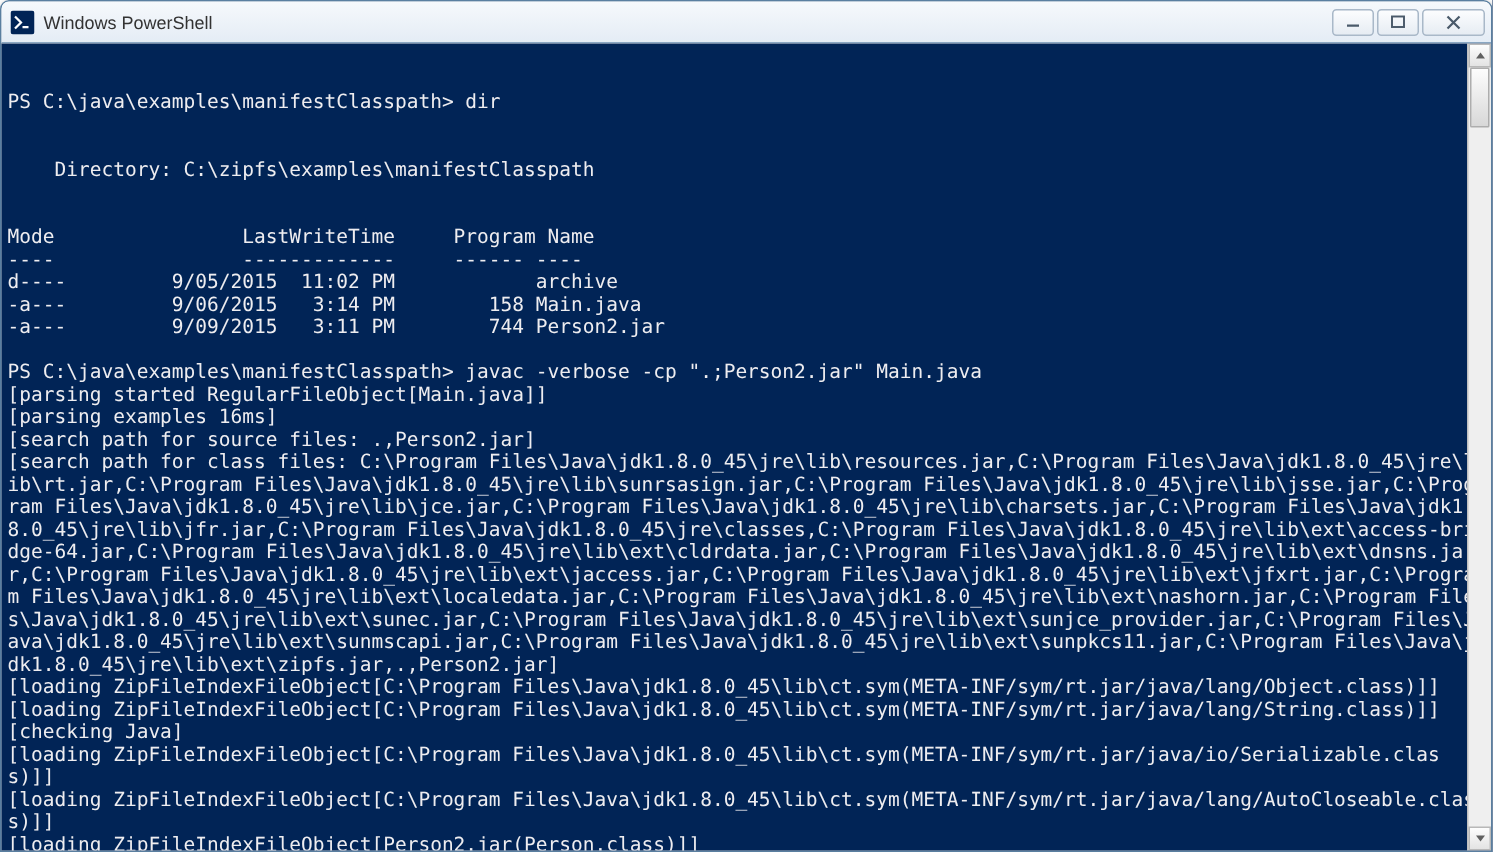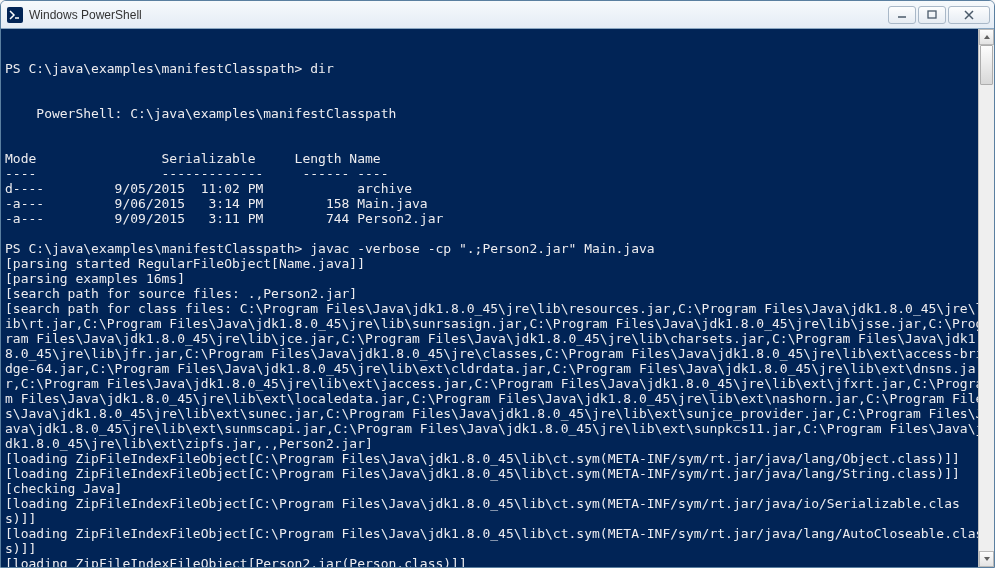--- a/index.html
+++ b/index.html
@@ -138,31 +138,31 @@
             <path d="M2 1 L10 9 M10 1 L2 9" stroke="#4a5a6a" stroke-width="1.5"></path>
           </svg>
       </div>
     </div>
   </div>
 
   <div class="terminal">
     <div class="terminal-content"><span>PS C:\java\examples\manifestClasspath&gt; dir</span>
 <span></span>
 <span></span>
-<span>    PowerShell: C:\java\examples\manifestClasspath</span>
+<span>    Directory: C:\zipfs\examples\manifestClasspath</span>
 <span></span>
 <span></span>
-<span>Mode                Serializable     Length Name</span>
+<span>Mode                LastWriteTime     Program Name</span>
 <span>----                -------------     ------ ----</span>
 <span>d----         9/05/2015  11:02 PM            archive</span>
 <span>-a---         9/06/2015   3:14 PM        158 Main.java</span>
 <span>-a---         9/09/2015   3:11 PM        744 Person2.jar</span>
 <span></span>
 <span>PS C:\java\examples\manifestClasspath&gt; javac -verbose -cp ".;Person2.jar" Main.java</span>
-<span>[parsing started RegularFileObject[Name.java]]</span>
+<span>[parsing started RegularFileObject[Main.java]]</span>
 <span>[parsing examples 16ms]</span>
 <span>[search path for source files: .,Person2.jar]</span>
 <span>[search path for class files: C:\Program Files\Java\jdk1.8.0_45\jre\lib\resources.jar,C:\Program Files\Java\jdk1.8.0_45\jre\lib\rt.jar,C:\Program Files\Java\jdk1.8.0_45\jre\lib\sunrsasign.jar,C:\Program Files\Java\jdk1.8.0_45\jre\lib\jsse.jar,C:\Program Files\Java\jdk1.8.0_45\jre\lib\jce.jar,C:\Program Files\Java\jdk1.8.0_45\jre\lib\charsets.jar,C:\Program Files\Java\jdk1.8.0_45\jre\lib\jfr.jar,C:\Program Files\Java\jdk1.8.0_45\jre\classes,C:\Program Files\Java\jdk1.8.0_45\jre\lib\ext\access-bridge-64.jar,C:\Program Files\Java\jdk1.8.0_45\jre\lib\ext\cldrdata.jar,C:\Program Files\Java\jdk1.8.0_45\jre\lib\ext\dnsns.jar,C:\Program Files\Java\jdk1.8.0_45\jre\lib\ext\jaccess.jar,C:\Program Files\Java\jdk1.8.0_45\jre\lib\ext\jfxrt.jar,C:\Program Files\Java\jdk1.8.0_45\jre\lib\ext\localedata.jar,C:\Program Files\Java\jdk1.8.0_45\jre\lib\ext\nashorn.jar,C:\Program Files\Java\jdk1.8.0_45\jre\lib\ext\sunec.jar,C:\Program Files\Java\jdk1.8.0_45\jre\lib\ext\sunjce_provider.jar,C:\Program Files\Java\jdk1.8.0_45\jre\lib\ext\sunmscapi.jar,C:\Program Files\Java\jdk1.8.0_45\jre\lib\ext\sunpkcs11.jar,C:\Program Files\Java\jdk1.8.0_45\jre\lib\ext\zipfs.jar,.,Person2.jar]</span>
 <span>[loading ZipFileIndexFileObject[C:\Program Files\Java\jdk1.8.0_45\lib\ct.sym(META-INF/sym/rt.jar/java/lang/Object.class)]]</span>
 <span>[loading ZipFileIndexFileObject[C:\Program Files\Java\jdk1.8.0_45\lib\ct.sym(META-INF/sym/rt.jar/java/lang/String.class)]]</span>
 <span>[checking Java]</span>
 <span>[loading ZipFileIndexFileObject[C:\Program Files\Java\jdk1.8.0_45\lib\ct.sym(META-INF/sym/rt.jar/java/io/Serializable.class)]]</span>
 <span>[loading ZipFileIndexFileObject[C:\Program Files\Java\jdk1.8.0_45\lib\ct.sym(META-INF/sym/rt.jar/java/lang/AutoCloseable.class)]]</span>
 <span>[loading ZipFileIndexFileObject[Person2.jar(Person.class)]]</span>
 

